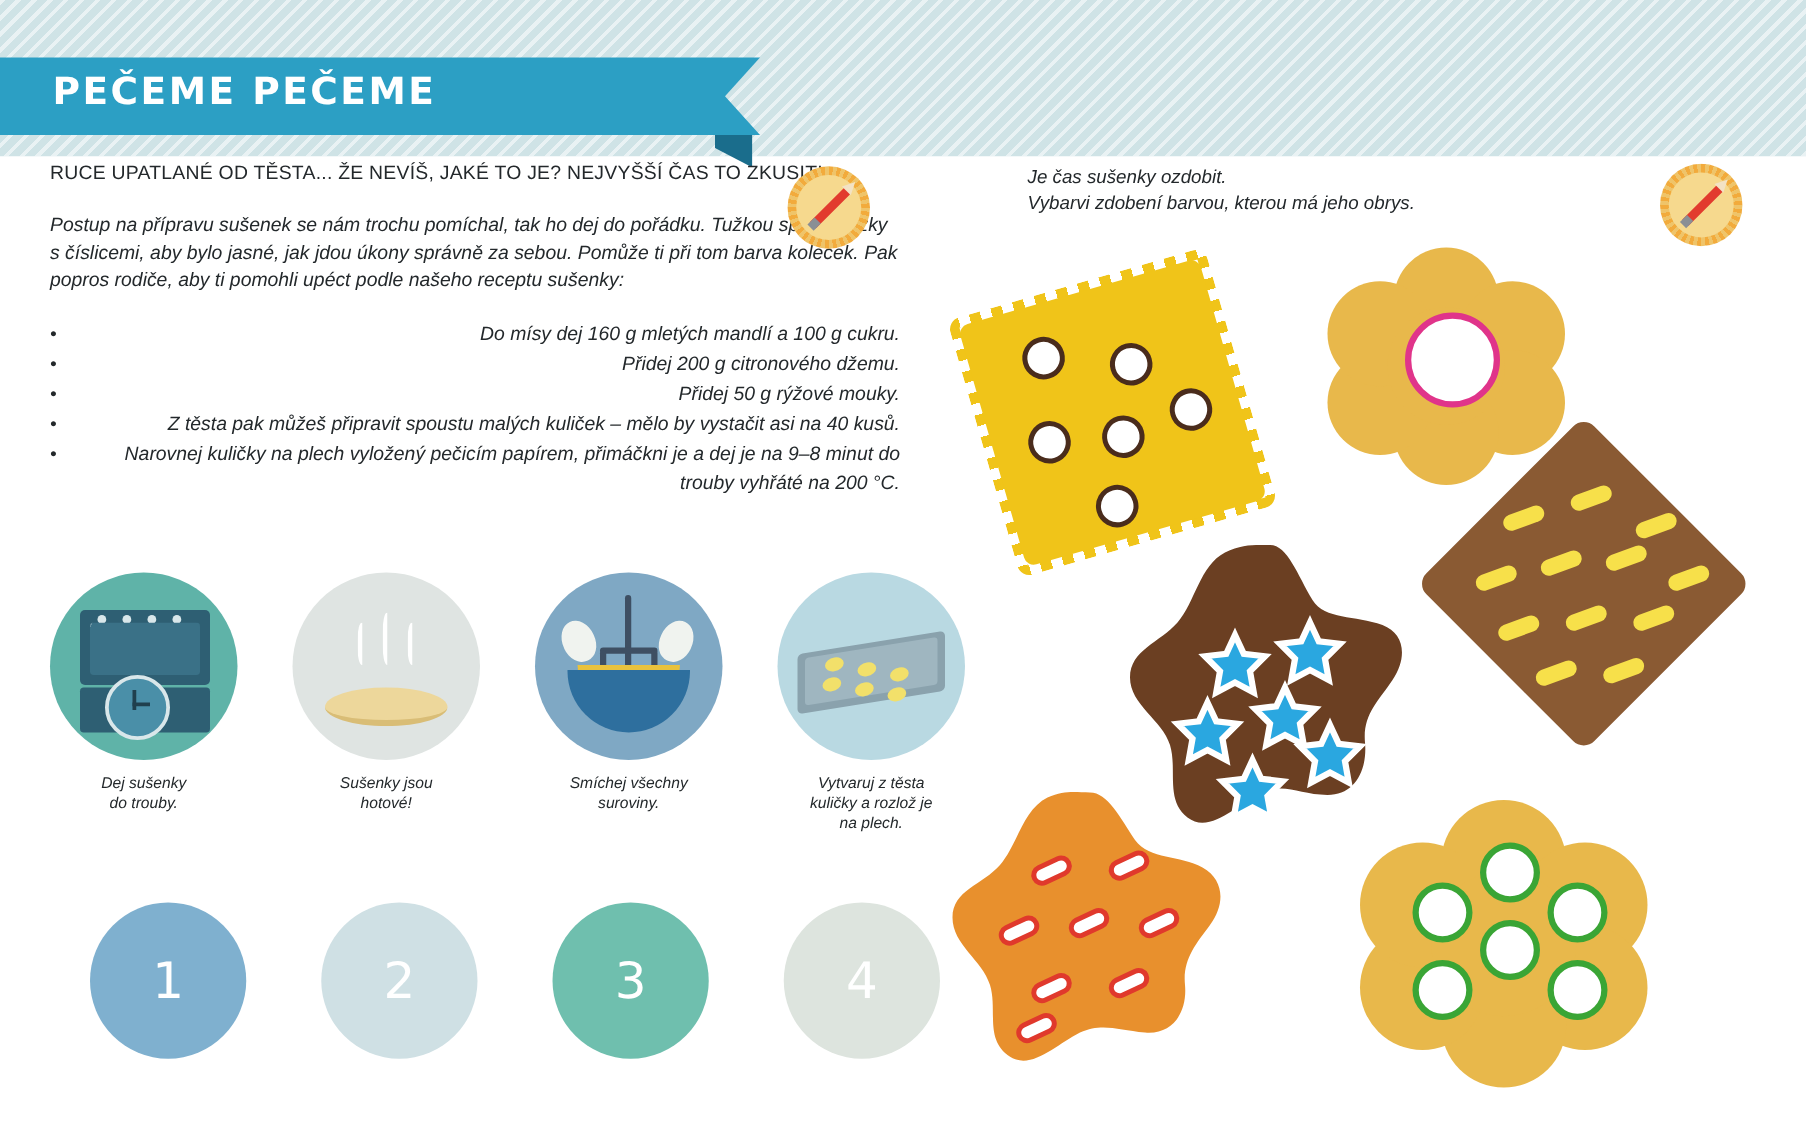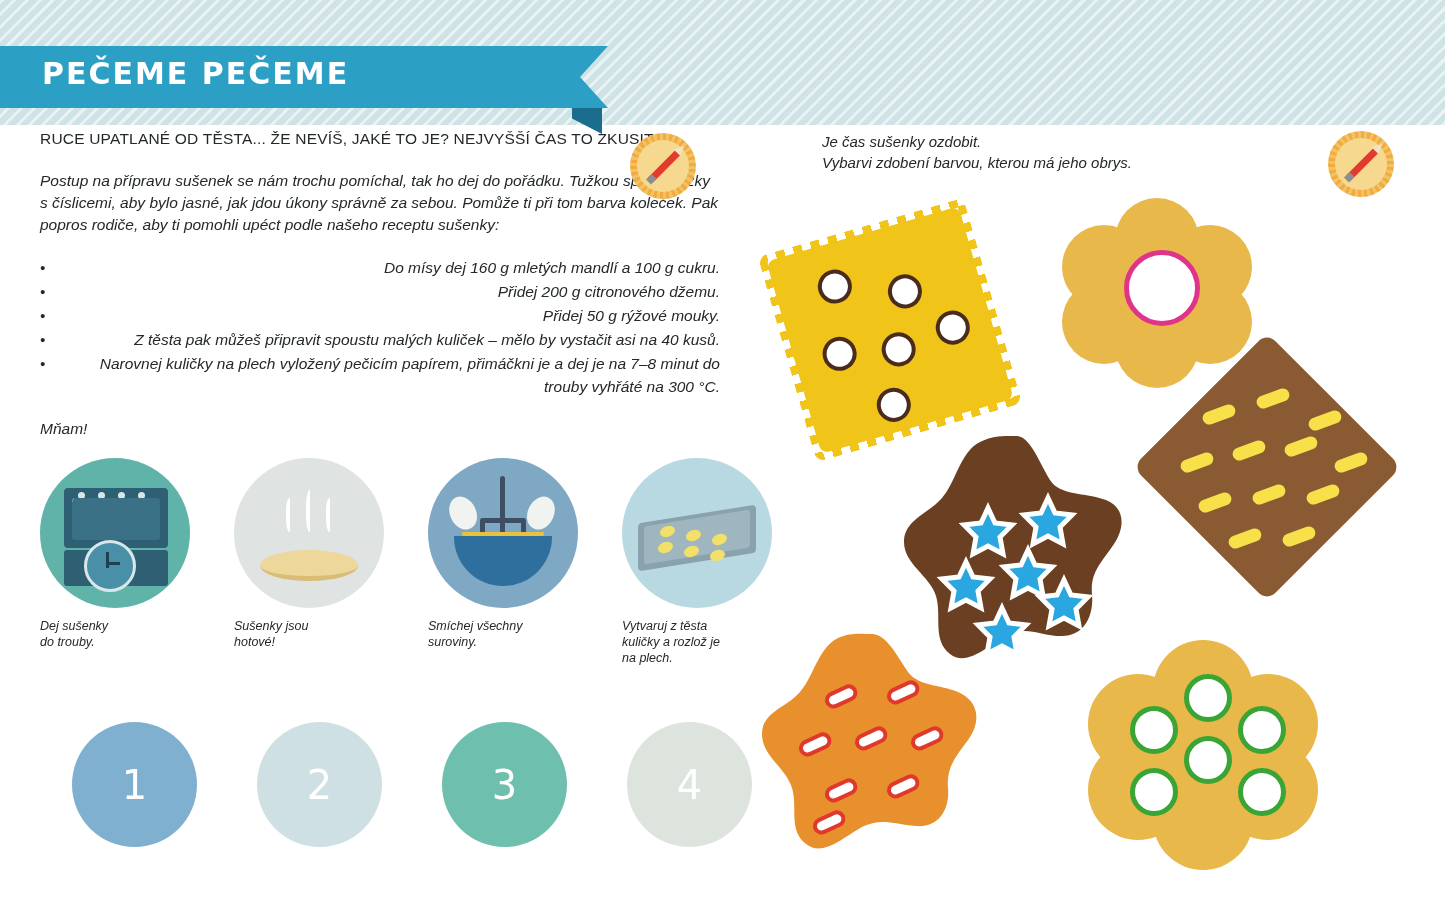--- a/index.html
+++ b/index.html
@@ -110,20 +110,21 @@
   
   .steps {
     position: absolute;
     top: 458px; left: 40px;
     width: 660px;
     display: flex;
     gap: 44px;
   }
   .step {
     width: 150px;
+    text-align: center;
   }
   .step-circle {
     width: 150px; height: 150px;
     border-radius: 50%;
     position: relative;
     overflow: hidden;
   }
   .step-caption {
     margin-top: 10px;
     font-size: 12.5px;
@@ -337,23 +338,22 @@
   <div class="page-title">PEČEME PEČEME</div>
 
   <div class="left-col">
     <div class="intro-line">RUCE UPATLANÉ OD TĚSTA... ŽE NEVÍŠ, JAKÉ TO JE? NEJVYŠŠÍ ČAS TO ZKUSIT!</div>
     <div class="para">Postup na přípravu sušenek se nám trochu pomíchal, tak ho dej do pořádku. Tužkou spoj obrázky s číslicemi, aby bylo jasné, jak jdou úkony správně za sebou. Pomůže ti při tom barva koleček. Pak popros rodiče, aby ti pomohli upéct podle našeho receptu sušenky:</div>
     <ul class="bullets">
       <li>Do mísy dej 160 g mletých mandlí a 100 g cukru.</li>
       <li>Přidej 200 g citronového džemu.</li>
       <li>Přidej 50 g rýžové mouky.</li>
       <li>Z těsta pak můžeš připravit spoustu malých kuliček – mělo by vystačit asi na 40 kusů.</li>
-      <li>Narovnej kuličky na plech vyložený pečicím papírem, přimáčkni je a dej je na 7–8 minut do trouby vyhřáté na 300 °C.</li>
+      <li>Narovnej kuličky na plech vyložený pečicím papírem, přimáčkni je a dej je na 9–8 minut do trouby vyhřáté na 200 °C.</li>
     </ul>
-    <div class="mnam">Mňam!</div>
   </div>
 
   <div class="steps">
 
     <div class="step">
       <div class="step-circle c-oven">
         <div class="oven-body"></div>
         <div class="oven-knob" style="left:38px;"></div>
         <div class="oven-knob" style="left:58px;"></div>
         <div class="oven-knob" style="left:78px;"></div>

